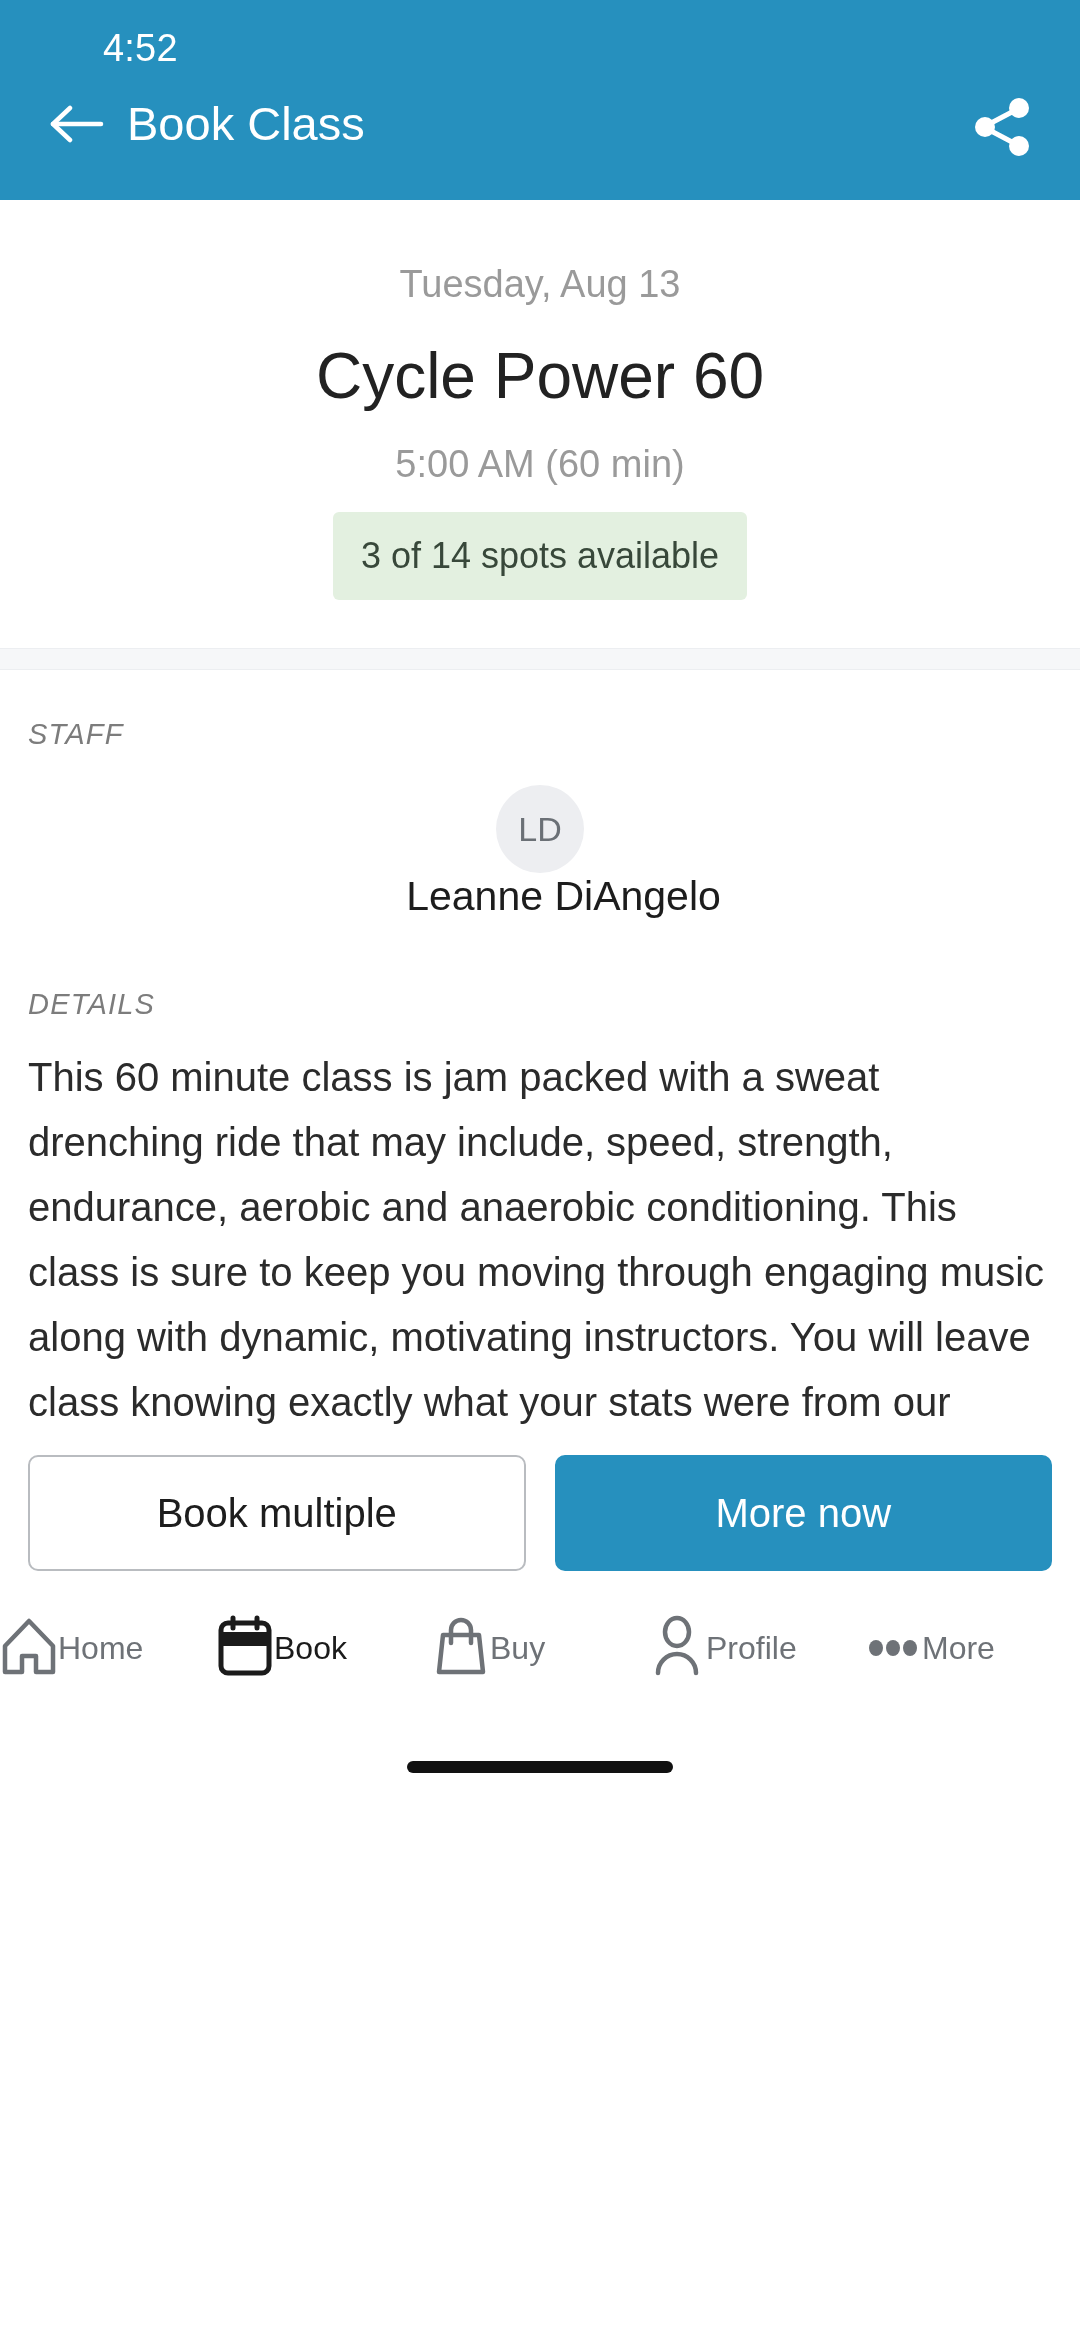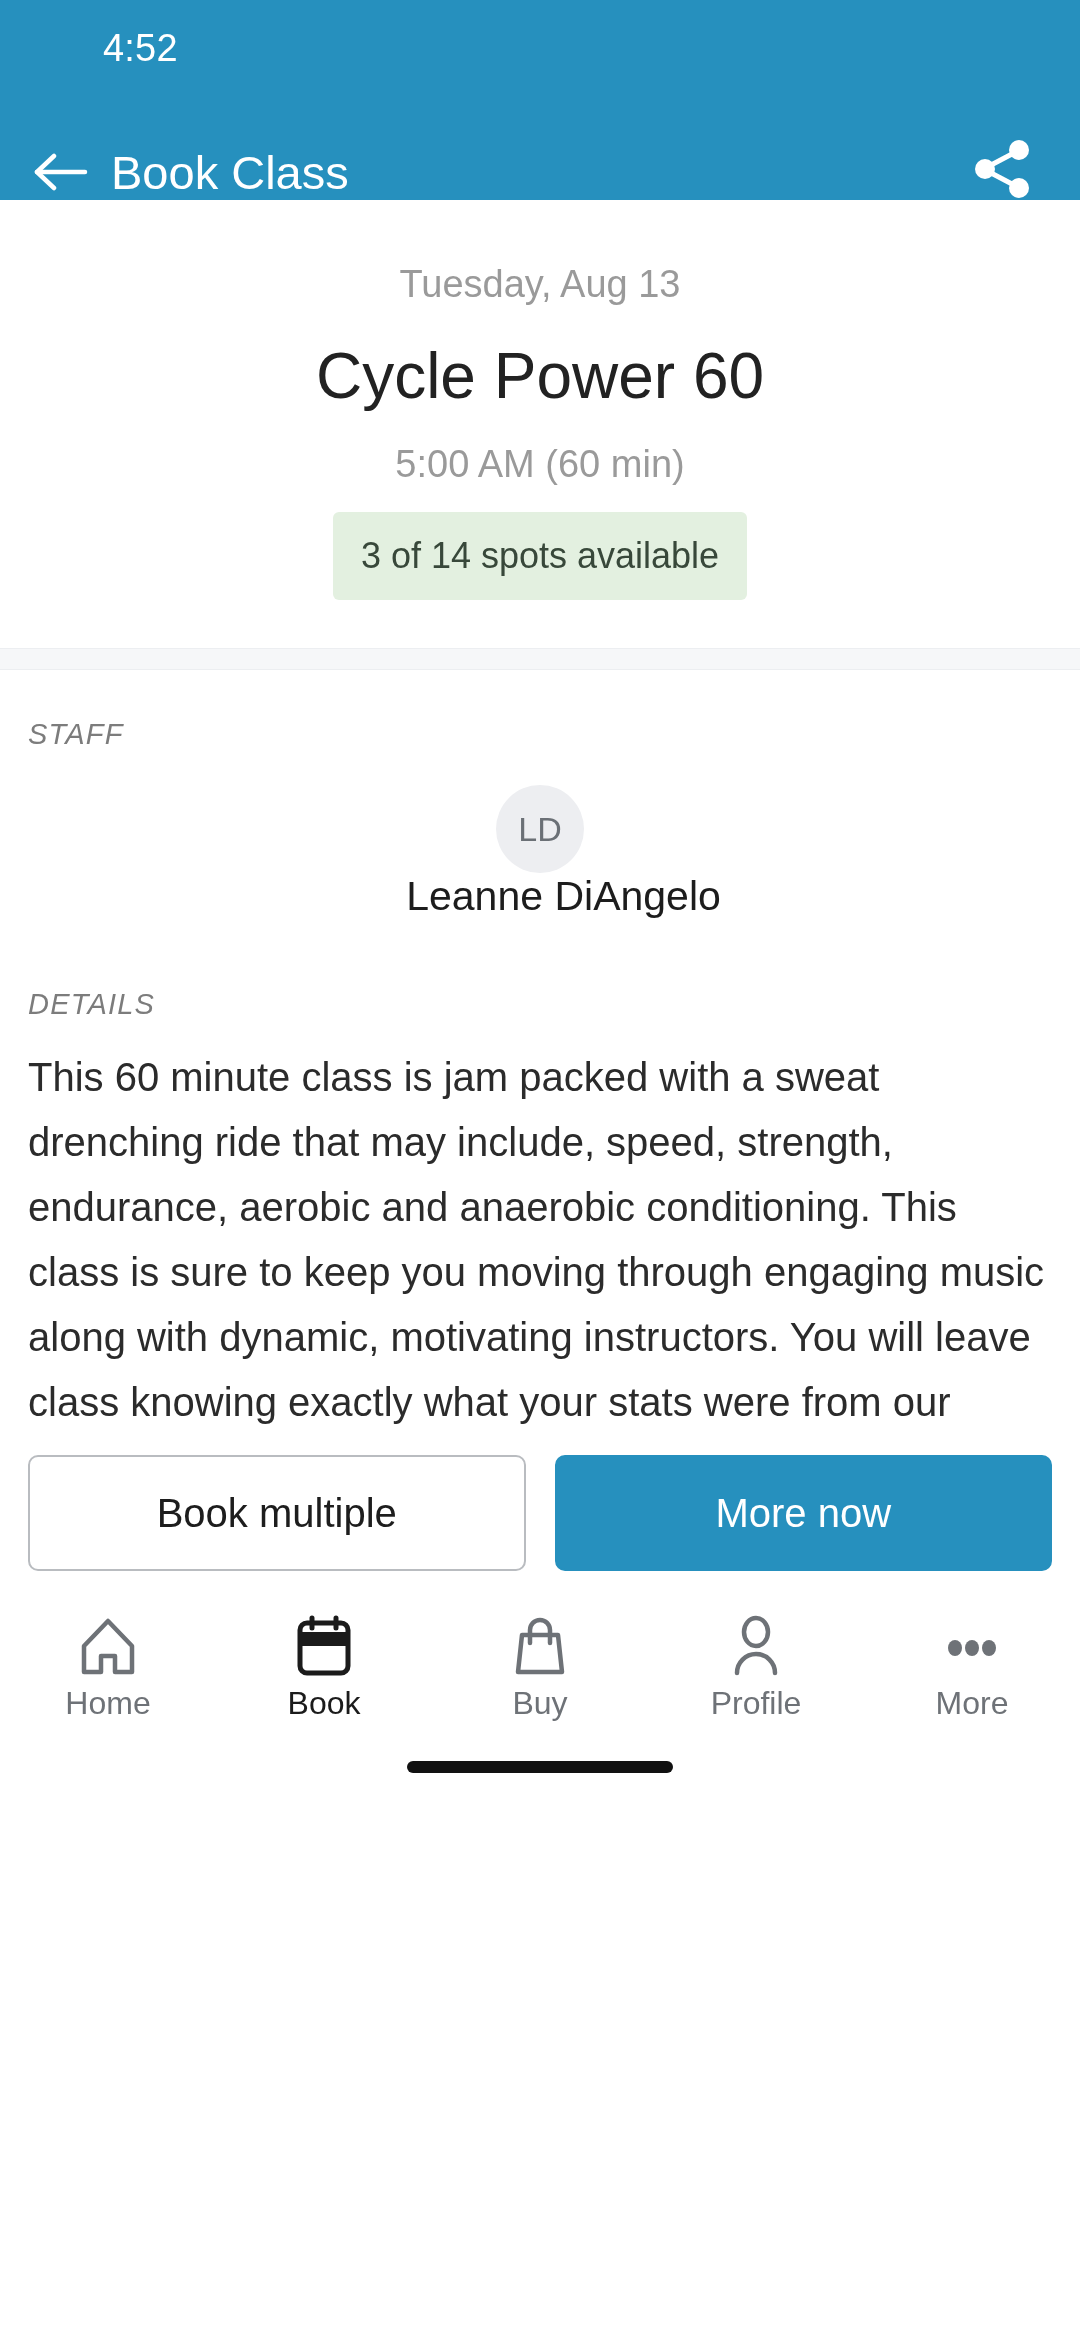--- a/index.html
+++ b/index.html
@@ -30,23 +30,23 @@
     display:flex; align-items:center;
   }
   .status-time {
     color:#ffffff;
     font-size:38px;
     margin-left:103px;
     letter-spacing:.2px;
   }
   .appbar-row {
     position:absolute;
-    left:0; right:0; top:96px;
+    left:16px; right:0; top:96px;
     height:104px;
-    display:flex; align-items:flex-end;
+    display:flex; align-items:flex-start;
   }
   .back-arrow {
     margin-left:33px;
     width:56px; height:56px;
     display:flex; align-items:center; justify-content:center;
     cursor:pointer;
   }
   .back-arrow svg { display:block; }
   .appbar-title {
     color:#ffffff;
@@ -187,21 +187,21 @@
   .bottomnav {
     flex:0 0 200px;
     background:#ffffff;
     display:flex;
     align-items:flex-start;
     padding-top:16px;
     position:relative;
   }
   .navitem {
     flex:1 1 0;
-    display:flex; flex-direction:column;
+    display:flex; flex-direction:row;
     align-items:center;
     cursor:pointer;
     text-align:right;
   }
   .navicon {
     height:70px;
     display:flex; align-items:center; justify-content:center;
   }
   .navlabel {
     font-size:32px;

